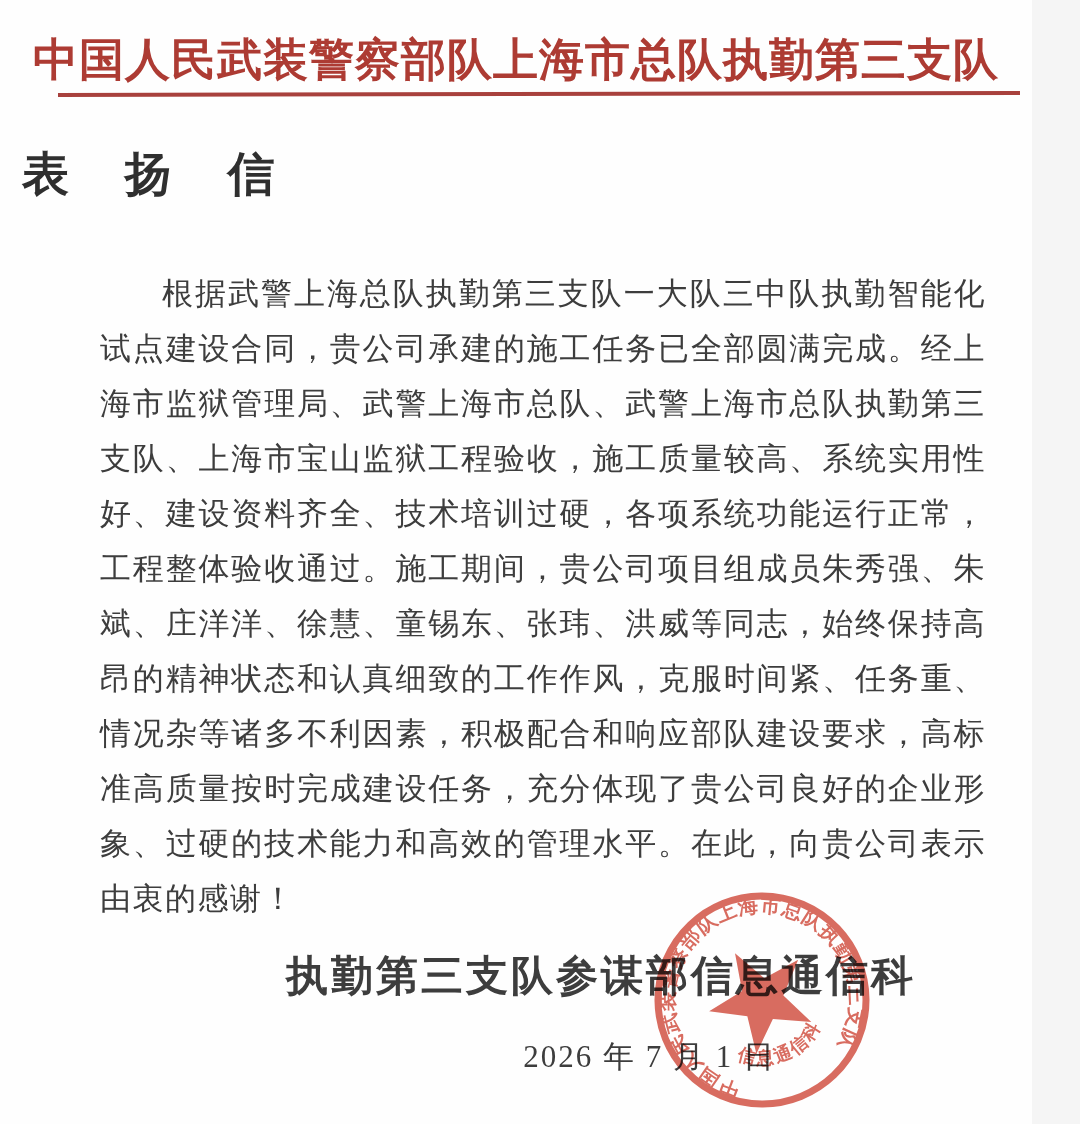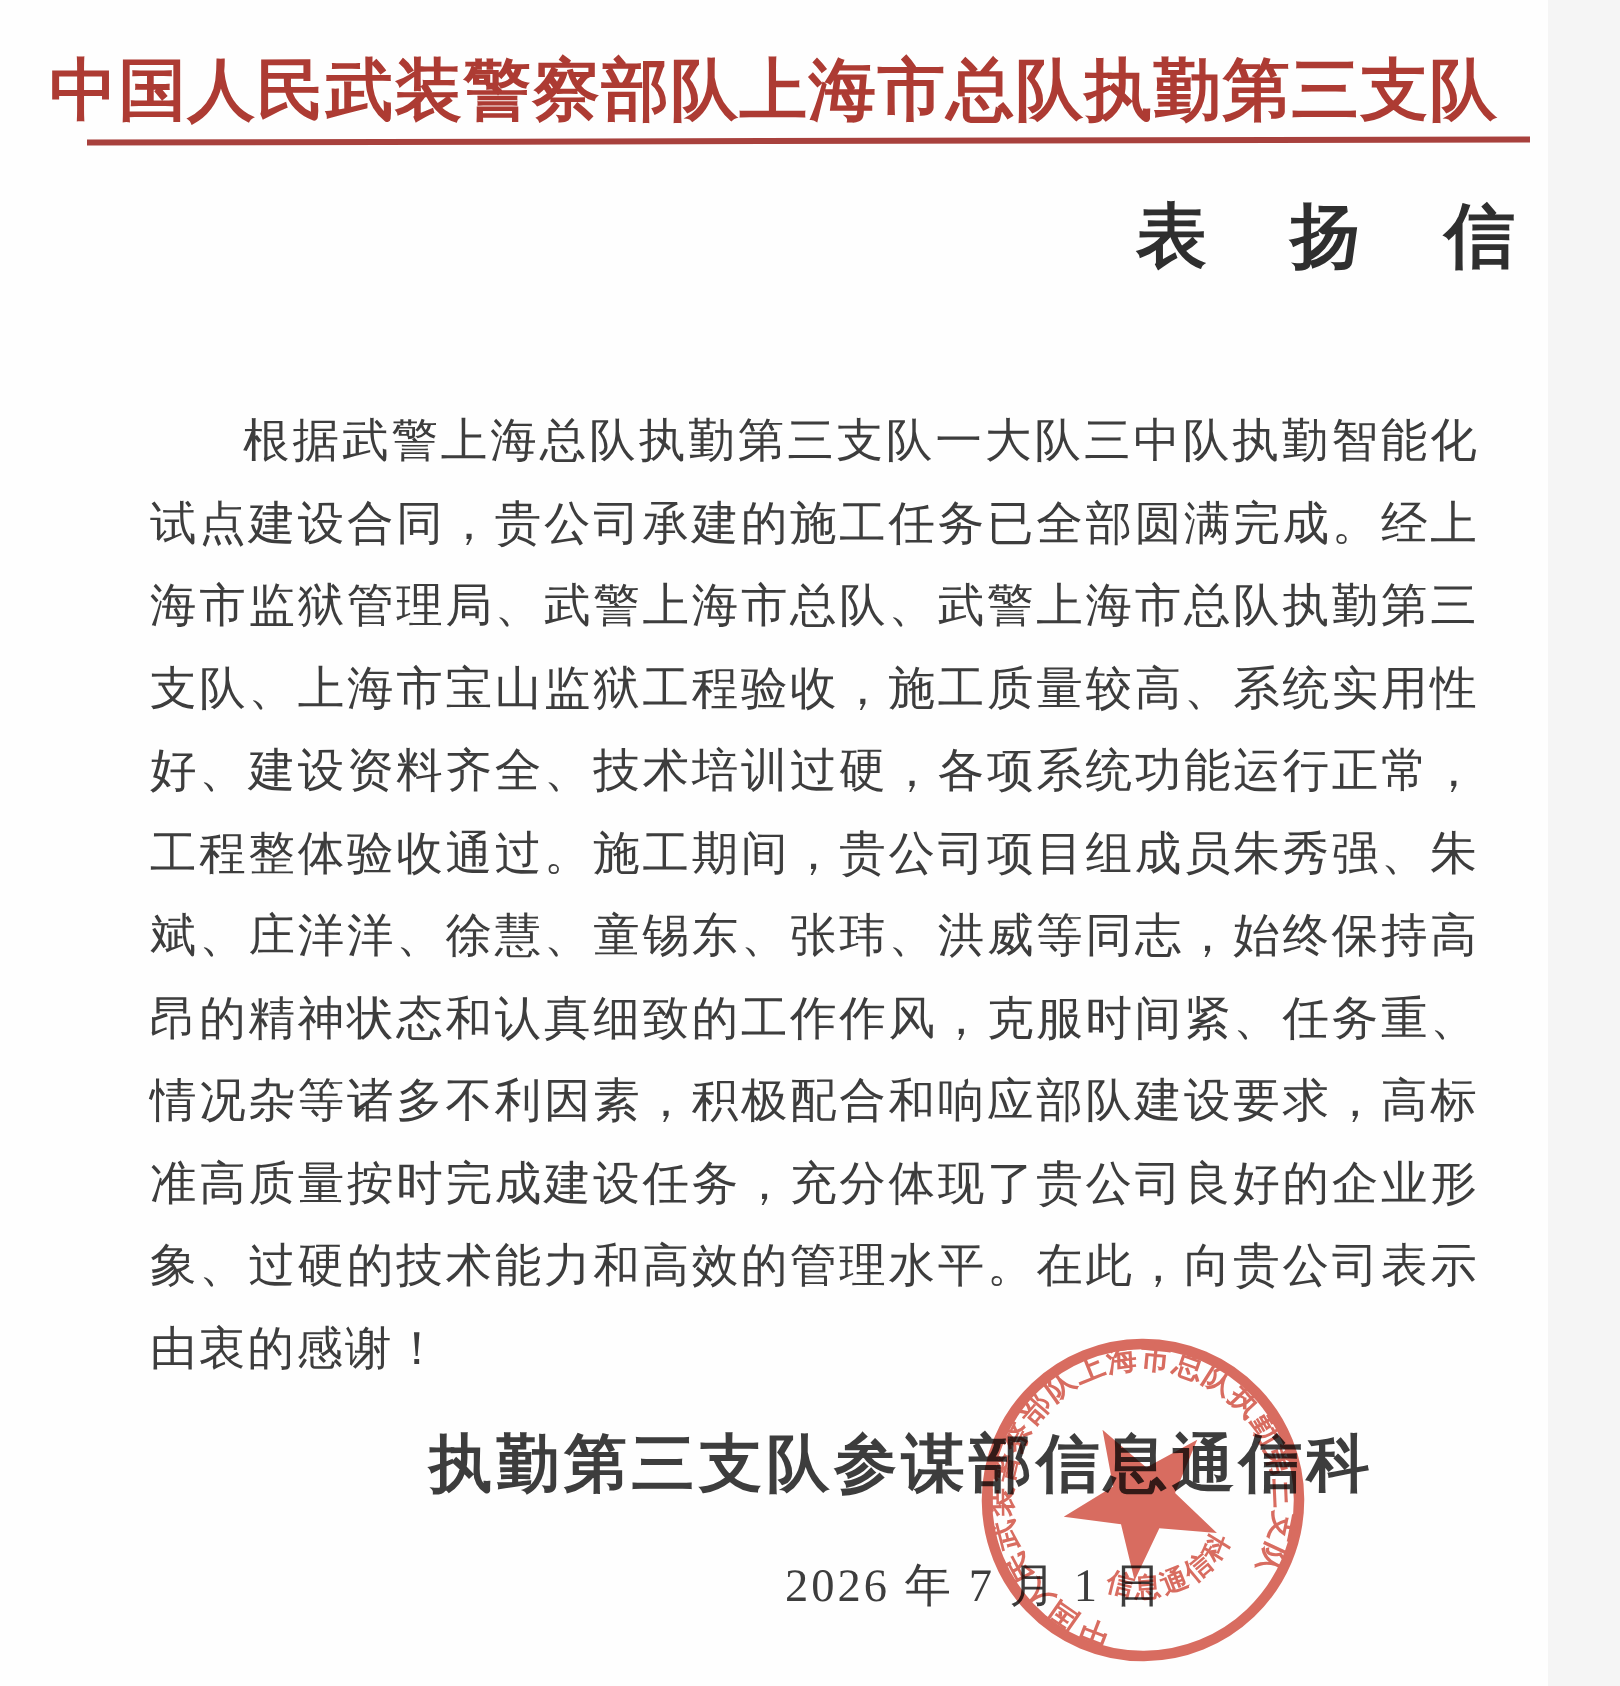--- a/index.html
+++ b/index.html
@@ -23,22 +23,22 @@
     letter-spacing:1px;
     white-space:nowrap;
   }
   .rule{
     position:absolute; top:92px; left:58px;
     width:962px; height:4px;
     background:#a8413d;
     transform:rotate(-0.12deg);
   }
   .letter-title{
-    position:absolute; top:126px; left:0; width:100%;
-    text-align:right;
+    position:absolute; top:143px; left:0; width:100%;
+    text-align:left;
     font-size:47px; font-weight:bold;
     color:#2f2f2f;
     letter-spacing:22px;
     text-indent:22px;
     white-space:nowrap;
   }
   .salutation{
     position:absolute; top:220px; left:102px;
     font-size:32px;
     color:#3d3d3d;

